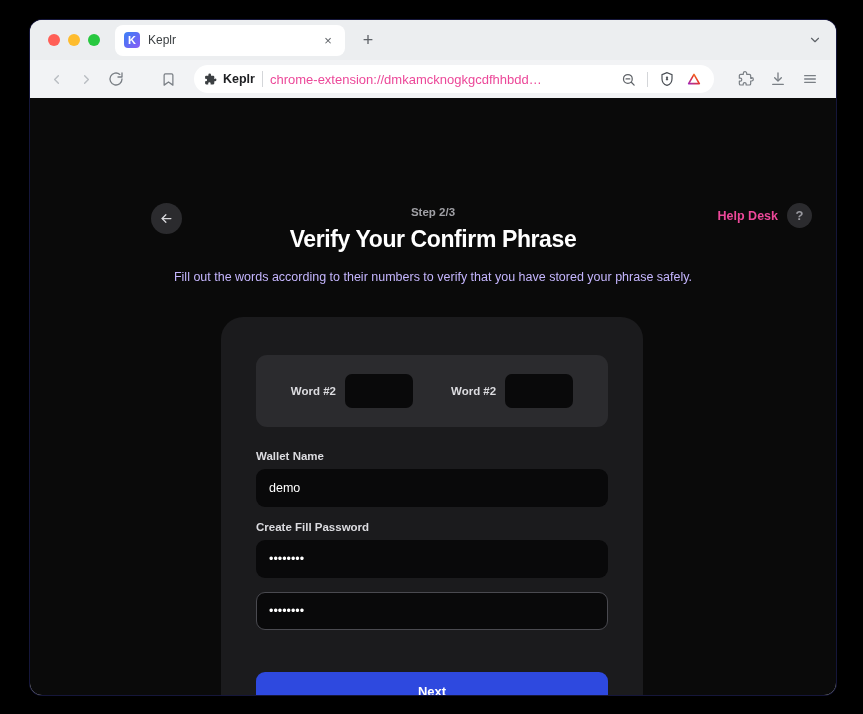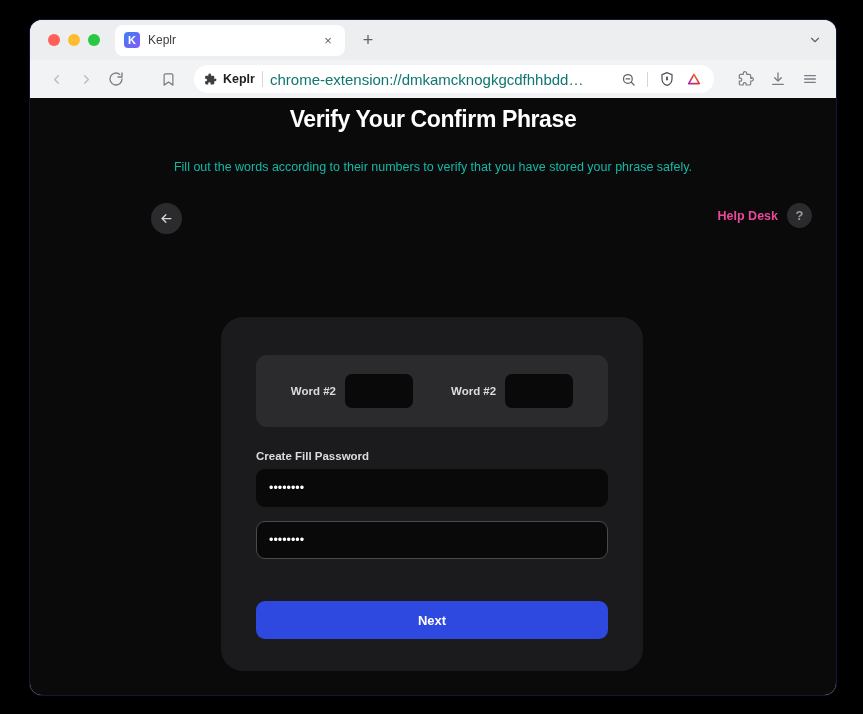--- a/index.html
+++ b/index.html
@@ -137,22 +137,22 @@
     font-size: 12.5px;
     font-weight: bold;
     color: #202124;
   }
   #omnibox-divider {
     width: 1px; height: 16px; background: #d4d6d9;
     flex: 0 0 auto;
   }
   #omnibox-url {
     flex: 1;
-    font-size: 15px;
-    color: #0f766e;
+    font-size: 13px;
+    color: #ec4899;
     white-space: nowrap;
     overflow: hidden;
     min-width: 0;
   }
   .omni-right-icon {
     width: 20px; height: 20px;
     display: flex; align-items: center; justify-content: center;
     color: #5f6368;
     flex: 0 0 auto;
     cursor: pointer;
@@ -219,23 +219,23 @@
     text-align: center;
     font-size: 23px;
     font-weight: bold;
     color: #ffffff;
     letter-spacing: -0.4px;
     margin-top: 8px;
   }
   #page-subtitle {
     text-align: center;
     font-size: 12.5px;
-    color: #14b8a6;
+    color: #c4b5fd;
     line-height: 1.45;
-    margin-top: 25px;
+    margin-top: 15px;
   }
 
   
   #form-card {
     position: absolute;
     left: 191px;
     top: 219px;
     width: 422px;
     background: #1b1b1d;
     border-radius: 22px;
@@ -442,38 +442,43 @@
           <polyline points="11 18 5 12 11 6"></polyline>
         </svg>
       </span>
     </div>
 
     <div id="help-desk">
       <span id="help-desk-label">Help Desk</span>
       <span id="help-desk-icon">?</span>
     </div>
 
+    <div id="step-label">Step 2/3</div>
 
     <div id="page-title">Verify Your Confirm Phrase</div>
 
     <div id="page-subtitle">Fill out the words according to their numbers to verify that you have stored your phrase safely.</div>
 
     <div id="form-card">
 
       <div id="word-panel">
         <div class="word-group">
           <span class="word-label">Word #2</span>
           <input class="word-input" type="text" value="" style="">
         </div>
         <div class="word-group">
           <span class="word-label">Word #2</span>
           <input class="word-input" type="text" value="" style="">
         </div>
       </div>
 
+      <div class="field-block">
+        <span class="field-label">Wallet Name</span>
+        <input class="field-input" type="text" value="demo" style="">
+      </div>
 
       <div class="field-block">
         <span class="field-label">Create Fill Password</span>
         <input class="field-input" type="text" value="••••••••" style="">
       </div>
 
       <div class="field-block">
         <input class="field-input focused" type="text" value="••••••••" style="">
       </div>
 

